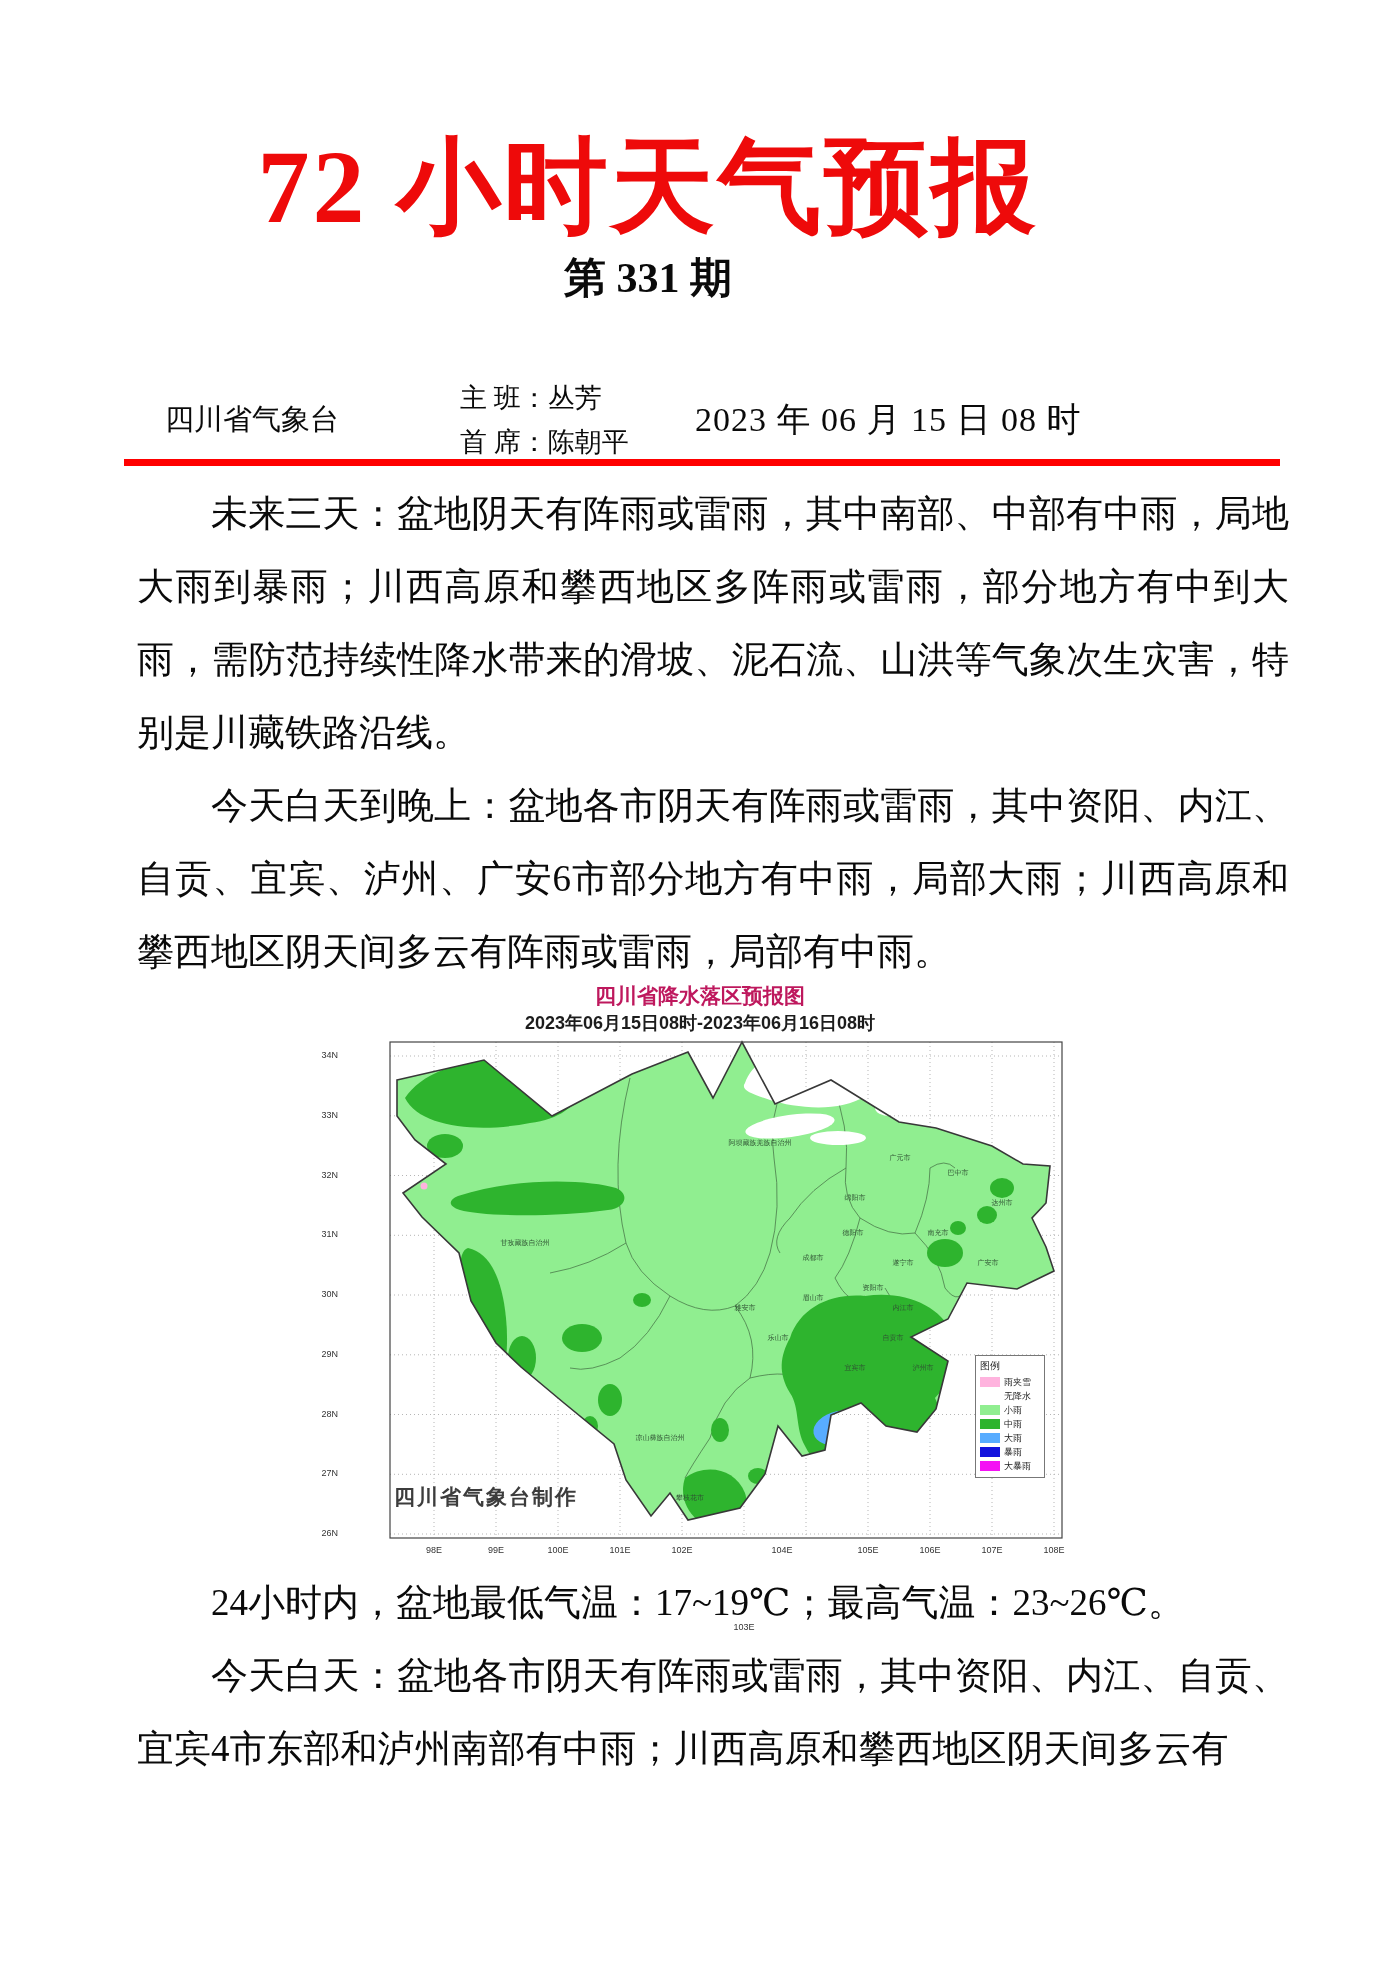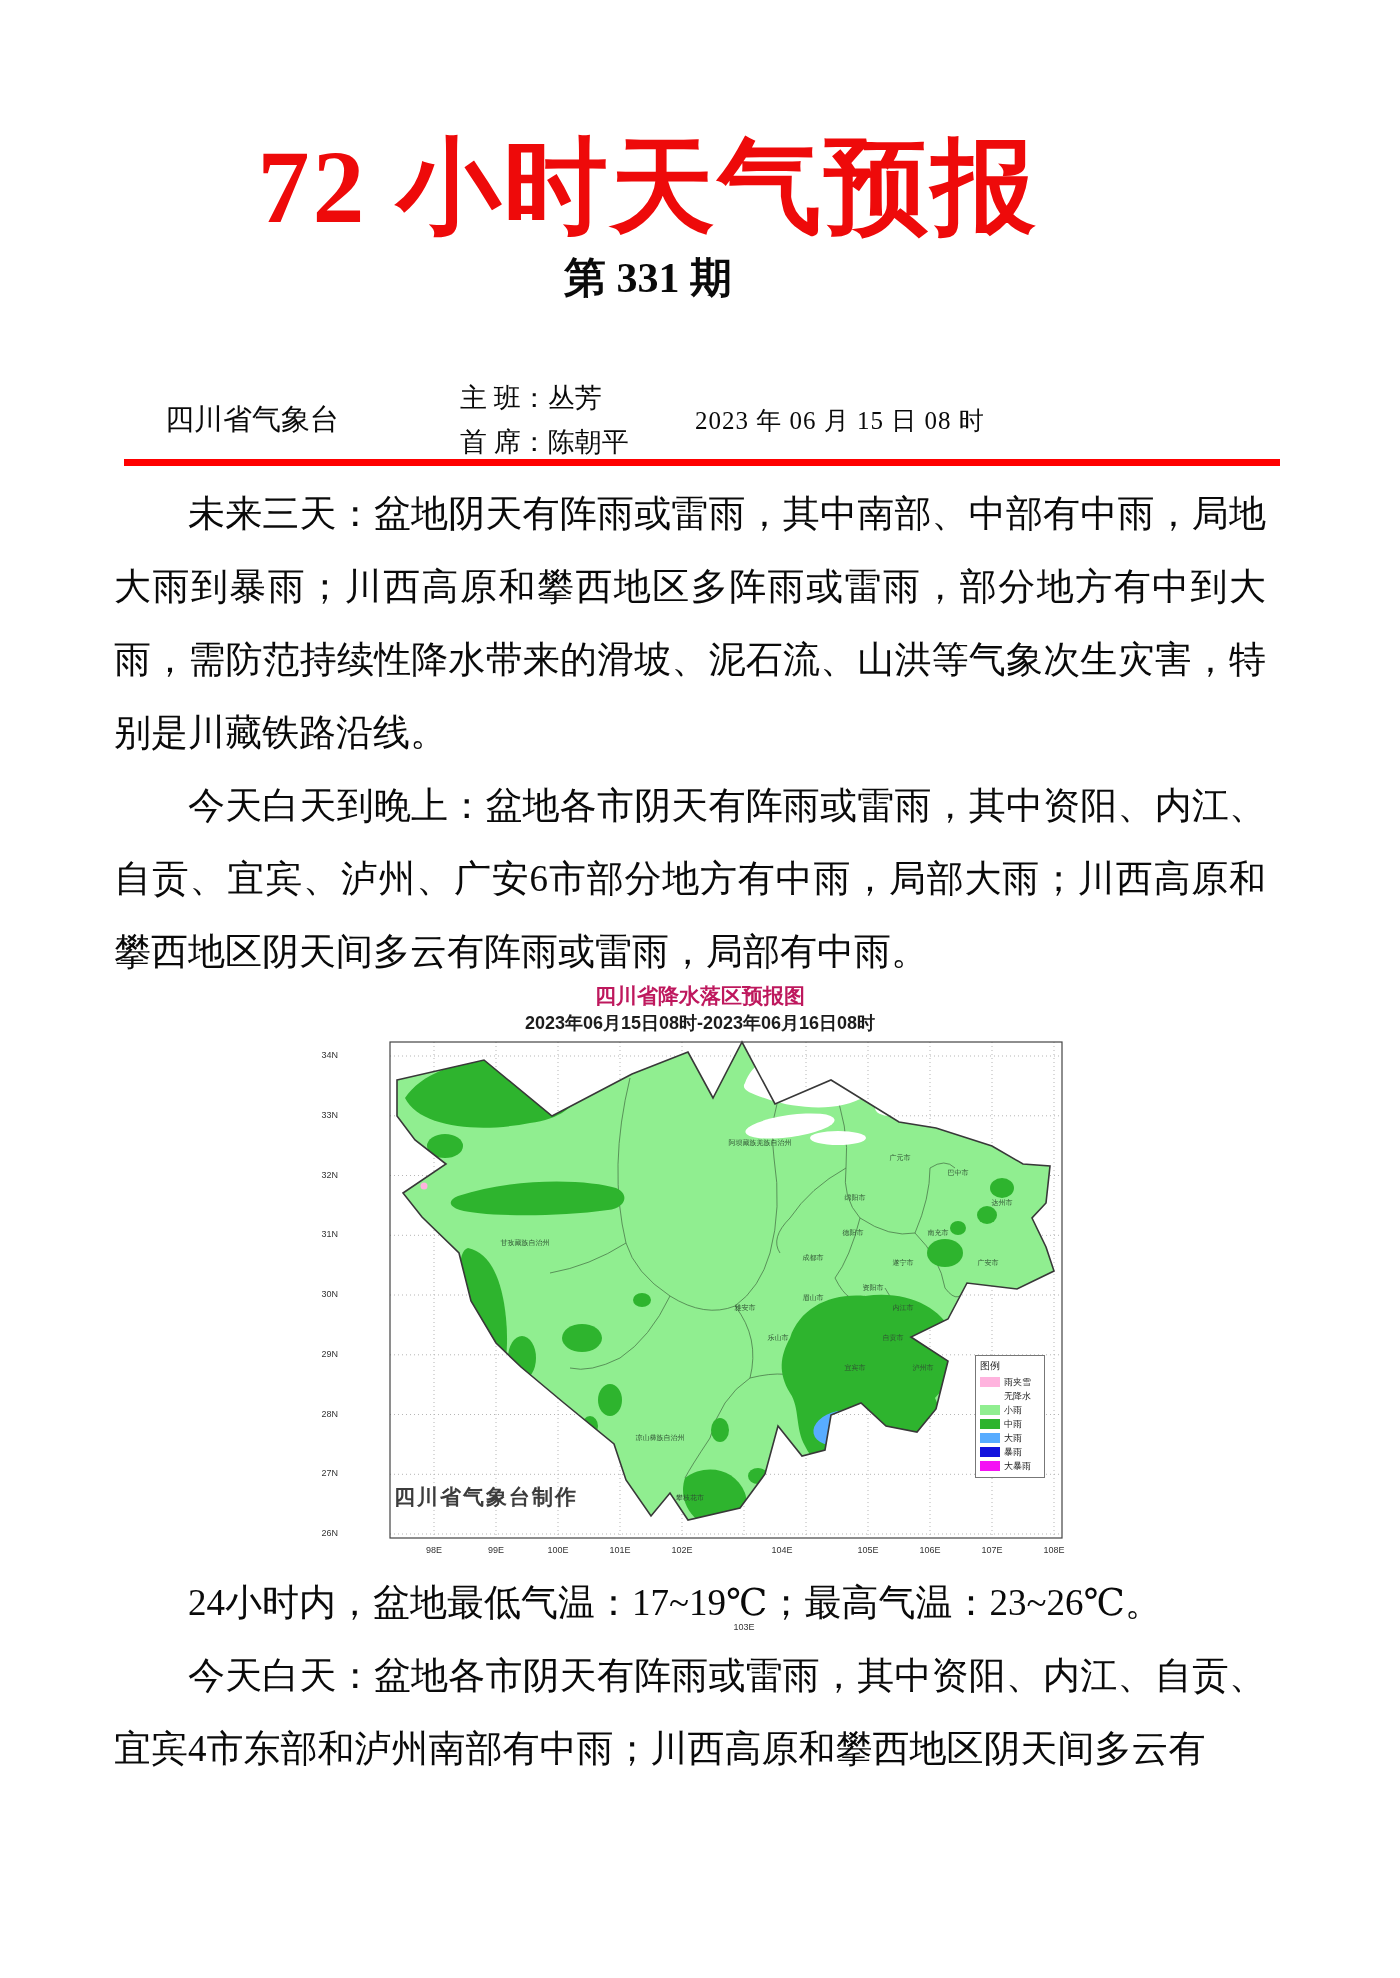--- a/index.html
+++ b/index.html
@@ -14,23 +14,23 @@
   .issue-no {
     position:absolute; top:250px; left:0; width:100%;
     text-align:center; font-size:42px; font-weight:bold;
   }
   .meta-row {
     position:absolute; top:376px; left:125px; width:1155px; height:78px;
     display:grid; grid-template-columns:335px 235px auto; align-items:center;
   }
   .agency { font-size:29px; padding-left:40px; }
   .duty-block { font-size:27px; line-height:44px; }
-  .issue-datetime { font-size:25px; letter-spacing:1px; }
+  .issue-datetime { font-size:34px; letter-spacing:1px; }
   .red-divider { position:absolute; top:459px; left:124px; width:1156px; height:7px; background:#ff0000; }
-  .body-text { position:absolute; left:114px; width:1152px; font-size:37px; line-height:73px; text-align:justify; }
+  .body-text { position:absolute; left:137px; width:1152px; font-size:37px; line-height:73px; text-align:justify; }
   .body-text p { margin:0; text-indent:2em; }
   #body-block-1 { top:477px; }
   #body-block-2 { top:1566px; }
 
   .map-figure {
     position:absolute; left:290px; top:975px; width:820px; height:600px;
     font-family:"Liberation Sans","DejaVu Sans",sans-serif;
   }
   .map-title { position:absolute; top:7px; left:0; width:100%; text-align:center; font-size:21px; font-weight:bold; color:#be185d; }
   .map-subtitle { position:absolute; top:36px; left:0; width:100%; text-align:center; font-size:18px; font-weight:bold; color:#1c1c1c; }

